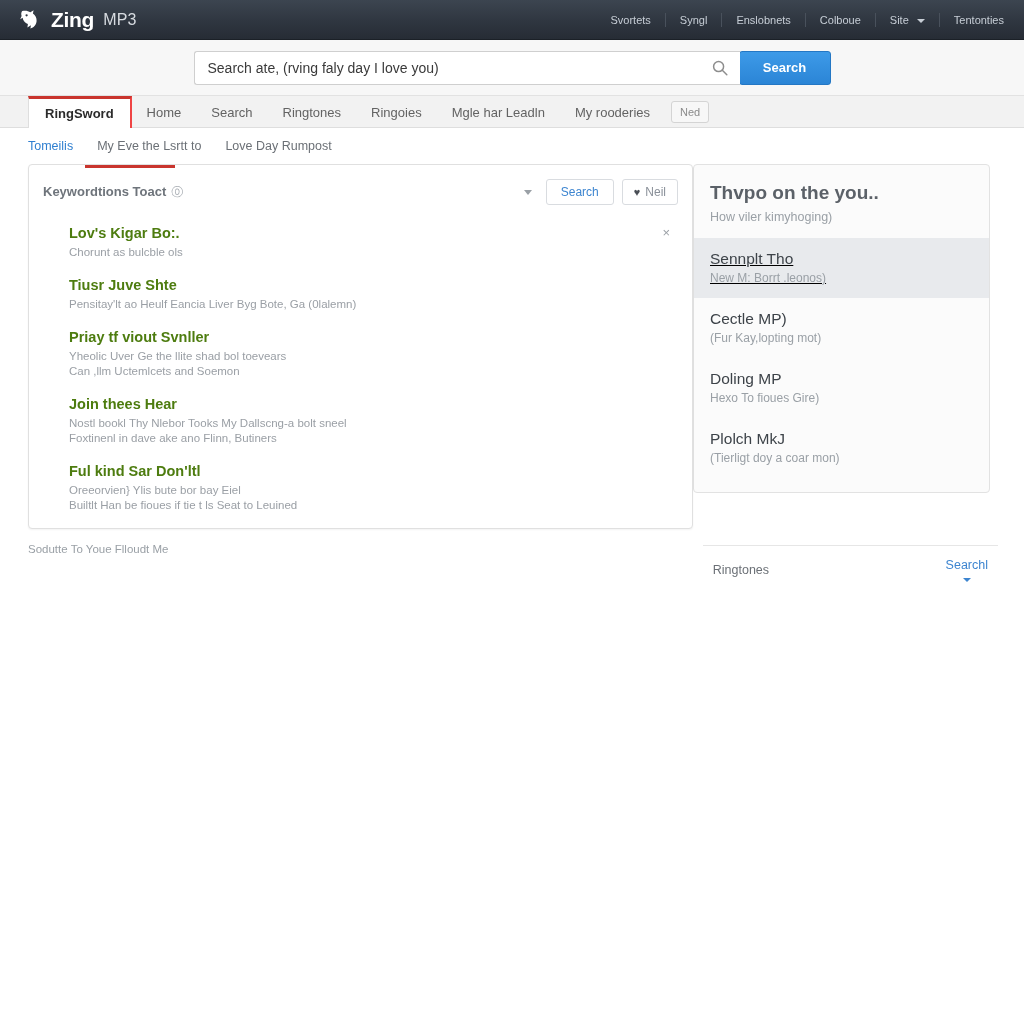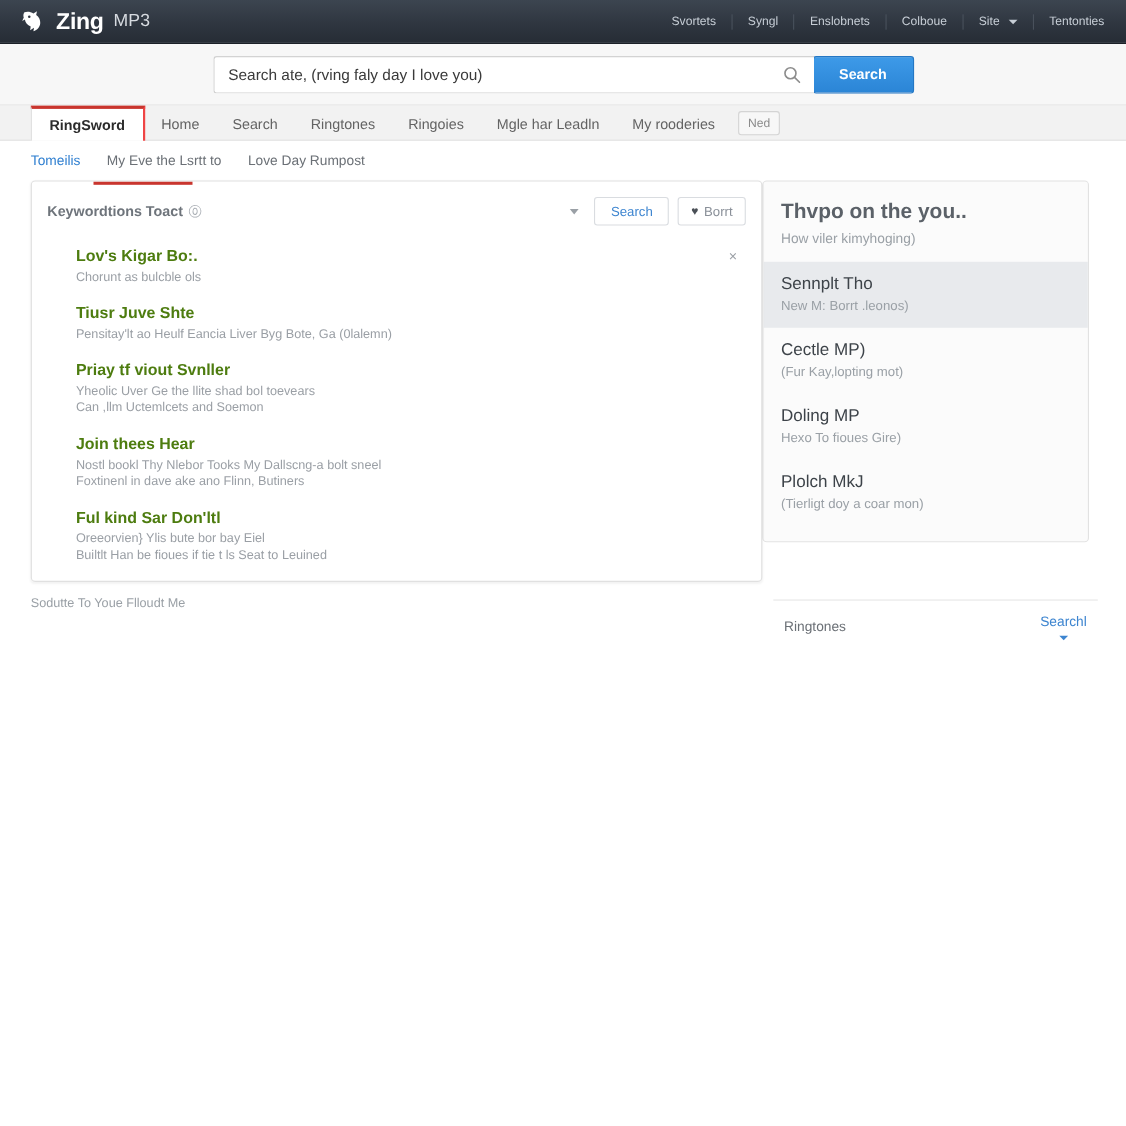--- a/index.html
+++ b/index.html
@@ -264,21 +264,21 @@
     margin-bottom: 5px;
   }
   .side-head-sub {
     font-size: 12.5px;
     color: #9aa0a6;
   }
   .side-item {
     padding: 11px 16px 12px 16px;
     cursor: pointer;
   }
-  .side-item.selected { background: #e8eaed; }
+  .side-item.selected { background: #e8eaed; text-decoration: underline; }
   .side-item-title {
     font-size: 15.5px;
     color: #3d4349;
     line-height: 20px;
     margin-bottom: 1px;
   }
   .side-item-sub {
     font-size: 12px;
     color: #9aa0a6;
     line-height: 16px;
@@ -417,21 +417,21 @@
   <div class="card">
     <div class="card-head">
       <div class="card-title">
         <span>Keywordtions Toact</span><span class="badge">⓪</span>
       </div>
       <div class="card-head-actions">
         <span class="mini-caret"></span>
         <button class="btn-ghost">Search</button>
         <button class="btn-ghost dark">
           <span class="heart">♥</span>
-          <span>Borrt</span>
+          <span>Neil</span>
         </button>
       </div>
     </div>
 
     <div class="list">
 
       <div class="item">
         <div class="item-title">Lov's Kigar Bo:.</div>
         <div class="item-sub">Chorunt as bulcble ols</div>
         <span class="item-close">×</span>

